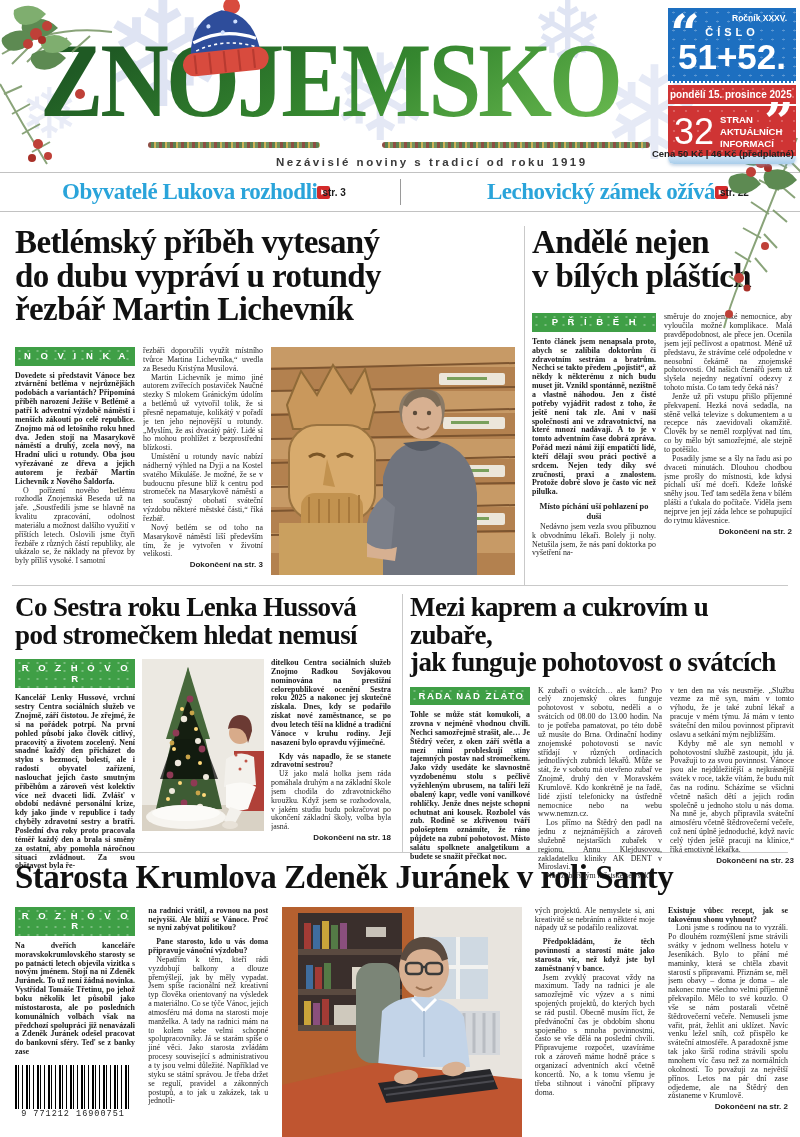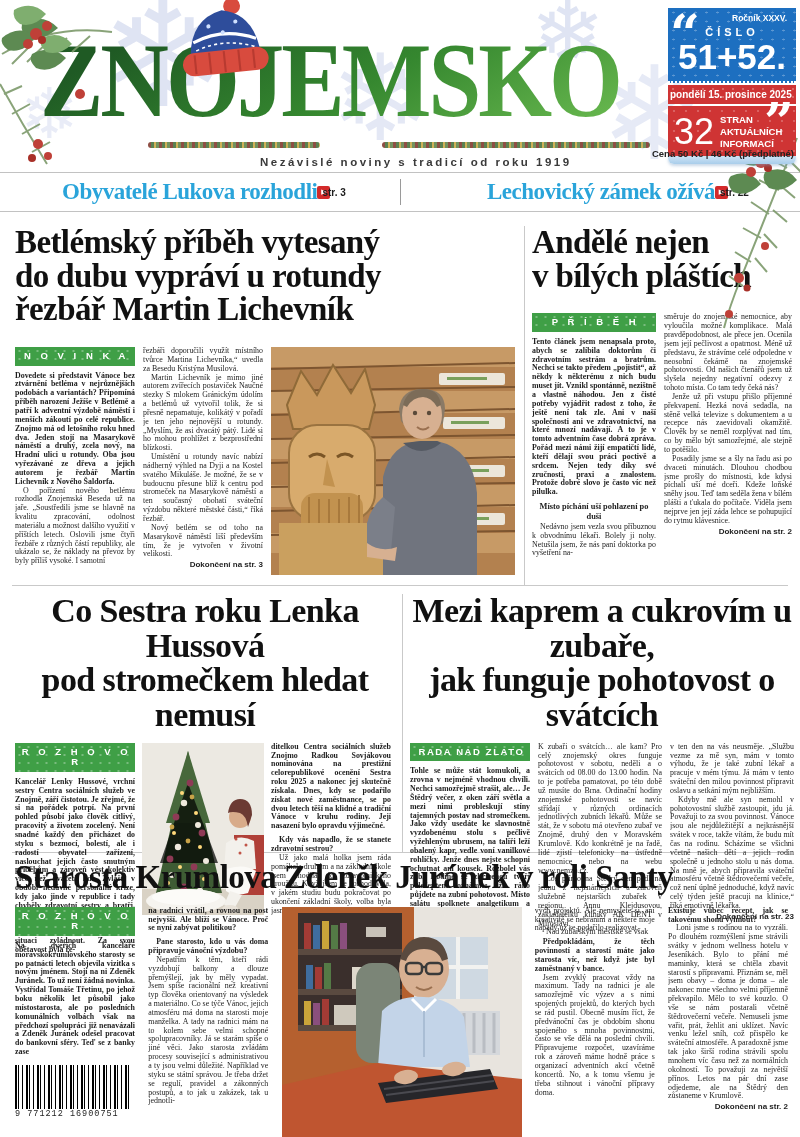--- a/index.html
+++ b/index.html
@@ -27,21 +27,21 @@
     -webkit-background-clip:text; background-clip:text; color:transparent;
   }
   .hat { position:absolute; left:168px; top:-2px; width:105px; height:86px; z-index:3; transform:rotate(-6deg); }
   .holly-left { position:absolute; left:-8px; top:-6px; width:170px; height:180px; z-index:4; }
   .deco-right { position:absolute; right:-4px; top:128px; width:135px; height:215px; z-index:5; pointer-events:none; }
   .garland { position:absolute; top:142px; height:6px; z-index:2;
     background:repeating-linear-gradient(90deg,#7a2f23 0 3px,#3e6b33 3px 6px,#c8a43a 6px 8px,#5a7f43 8px 11px);
     border-radius:3px; opacity:.85; }
   .g1 { left:148px; width:172px; }
   .g2 { left:382px; width:268px; }
-  .tagline { position:absolute; left:260px; top:156px; z-index:2;
+  .tagline { position:absolute; left:276px; top:156px; z-index:2;
     font-family:"Liberation Sans",sans-serif; font-weight:700; font-size:11.5px;
     letter-spacing:2.5px; color:#3a3a3a; white-space:nowrap; }
   
   .issuebox { position:absolute; right:4px; top:8px; width:128px; z-index:6;
     font-family:"Liberation Sans",sans-serif; color:#fff; }
   .ib-blue { background:#1d6fc0; padding:5px 7px 7px;
     background-image:radial-gradient(rgba(255,255,255,.28) 1px,transparent 1.4px); background-size:11px 9px;
     border-bottom:2px dotted #fff; }
   .ib-volume { font-size:8.5px; font-weight:700; text-align:right; padding-right:2px; }
   .ib-cislo { font-size:11px; font-weight:700; letter-spacing:4px; text-align:center; margin-top:3px; }
@@ -77,21 +77,21 @@
   .teaser-right .teaser-page { margin-left:-8px; }
   
   .rule { border-top:1px solid #c9c9c9; margin:0 12px; }
   section { display:flex; padding:14px 12px 0 15px; }
   .sec1 { height:373px; }
   .sec2 { height:266px; padding-top:8px; }
   .sec3 { display:block; height:284px; padding-top:8px; }
   .vdiv { border-left:1px solid #c9c9c9; margin:0 7px; }
   .headline { font-weight:700; letter-spacing:-.6px; line-height:1.02; white-space:pre-line; color:#111; }
   .hl-xl { font-size:33px; margin-bottom:20px; }
-  .hl-l  { font-size:34px; margin-bottom:10px;text-align:center; }
+  .hl-l  { font-size:27px; margin-bottom:10px; }
   .hl-solo { font-size:33px; margin-bottom:12px; letter-spacing:-.5px; }
   .body-row { display:flex; gap:8px; }
   .col { overflow:hidden; font-size:7.9px; line-height:1.12; text-align:justify; }
   .col p { margin:0; text-indent:8px; }
   .col p.noindent { text-indent:0; }
   .lead { font-weight:700; }
   .q { font-weight:700; margin-top:5px !important; }
   .subhead { font-weight:700; text-align:center; text-indent:0 !important; margin:5px 0 2px !important; font-size:8.4px; }
   .cont { font-family:"Liberation Sans",sans-serif; font-weight:700; font-size:8px; text-align:right; margin-top:2px; display:block; }
   .tag { display:block; background:#3f9f46; color:#fff; text-align:center;
@@ -107,21 +107,21 @@
   .w128 { width:128px; flex:none; }
   .sec1-left { width:502px; flex:none; }
   .sec1-right { flex:1; position:relative; }
   .sec2-left { width:380px; flex:none; }
   .sec2-right { flex:1; }
   .sec3 .body-row { justify-content:space-between; }
   
   .barcode { margin-top:8px; }
   .bars { height:44px; width:116px;
     background:repeating-linear-gradient(90deg,#000 0 2px,#fff 2px 3px,#000 3px 4px,#fff 4px 7px,#000 7px 8px,#fff 8px 11px); }
-  .bc-digits { display:flex; justify-content:flex-start; width:116px;
+  .bc-digits { display:flex; justify-content:center; width:116px;
     font-family:"Liberation Mono",monospace; font-size:8.5px; letter-spacing:1px; padding-top:1px; }
 </style>
 </head>
 <body>
 
 <div class="page">
 
   <header class="masthead">
     <div class="snowbg">
       <span class="snowflake sf1"></span>

